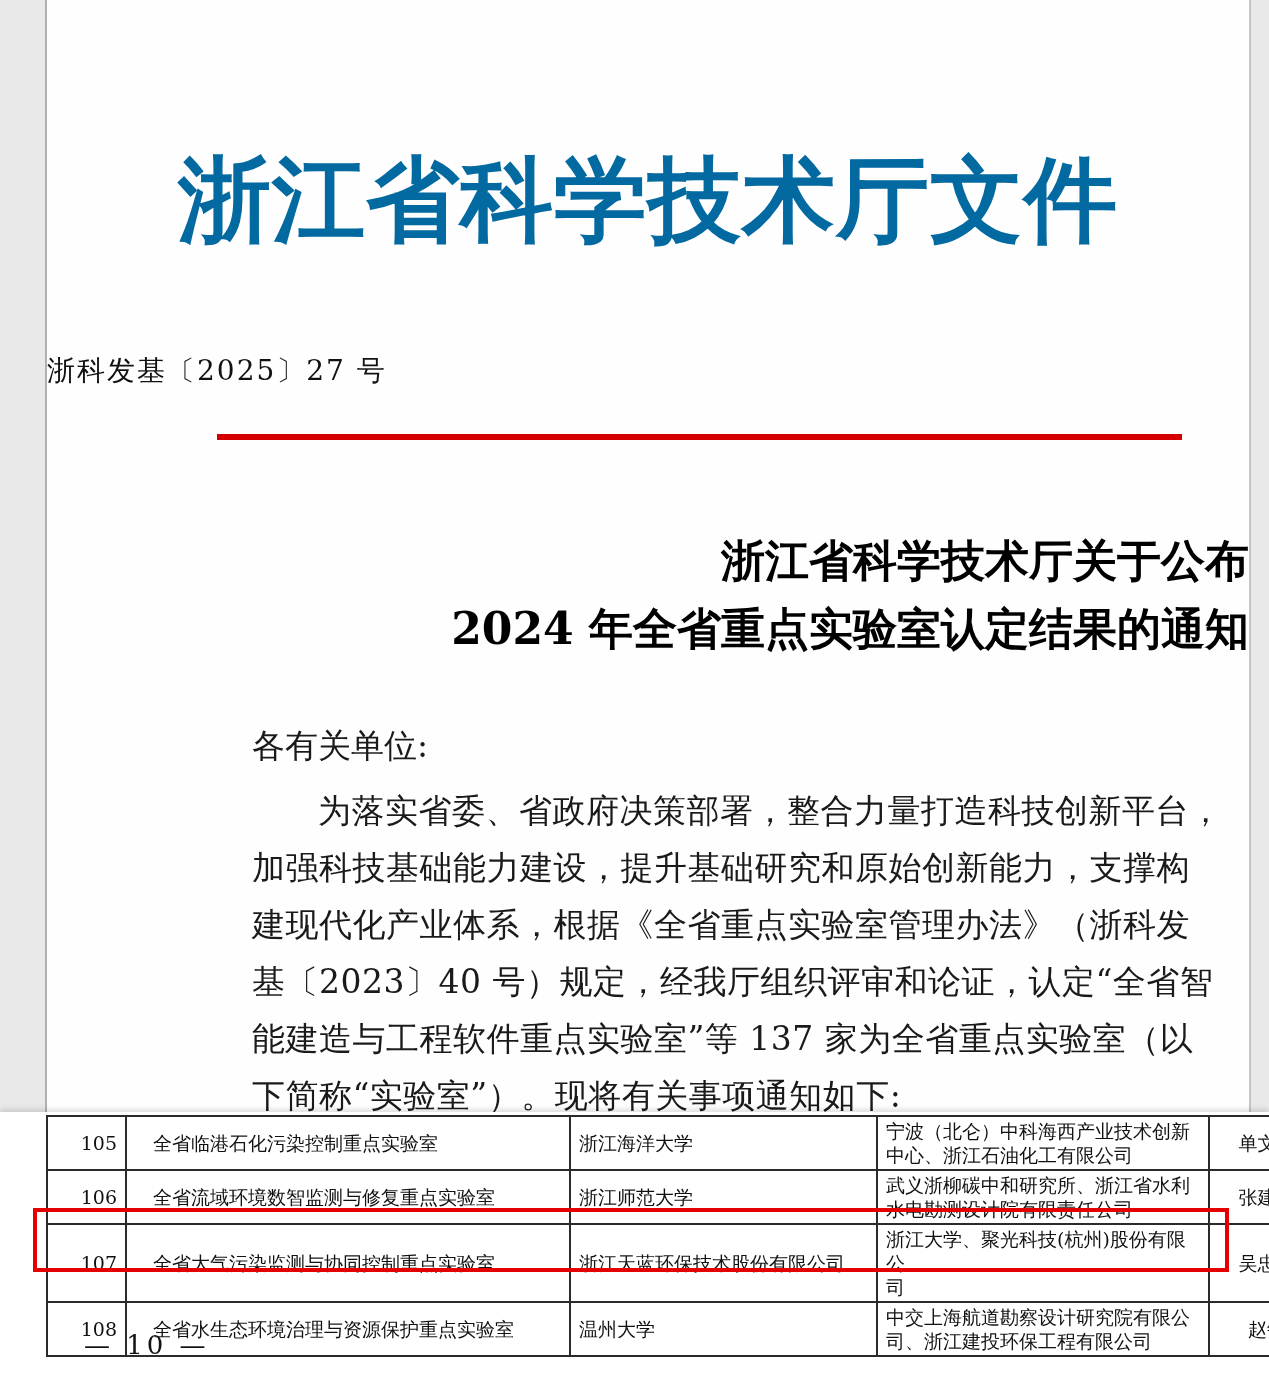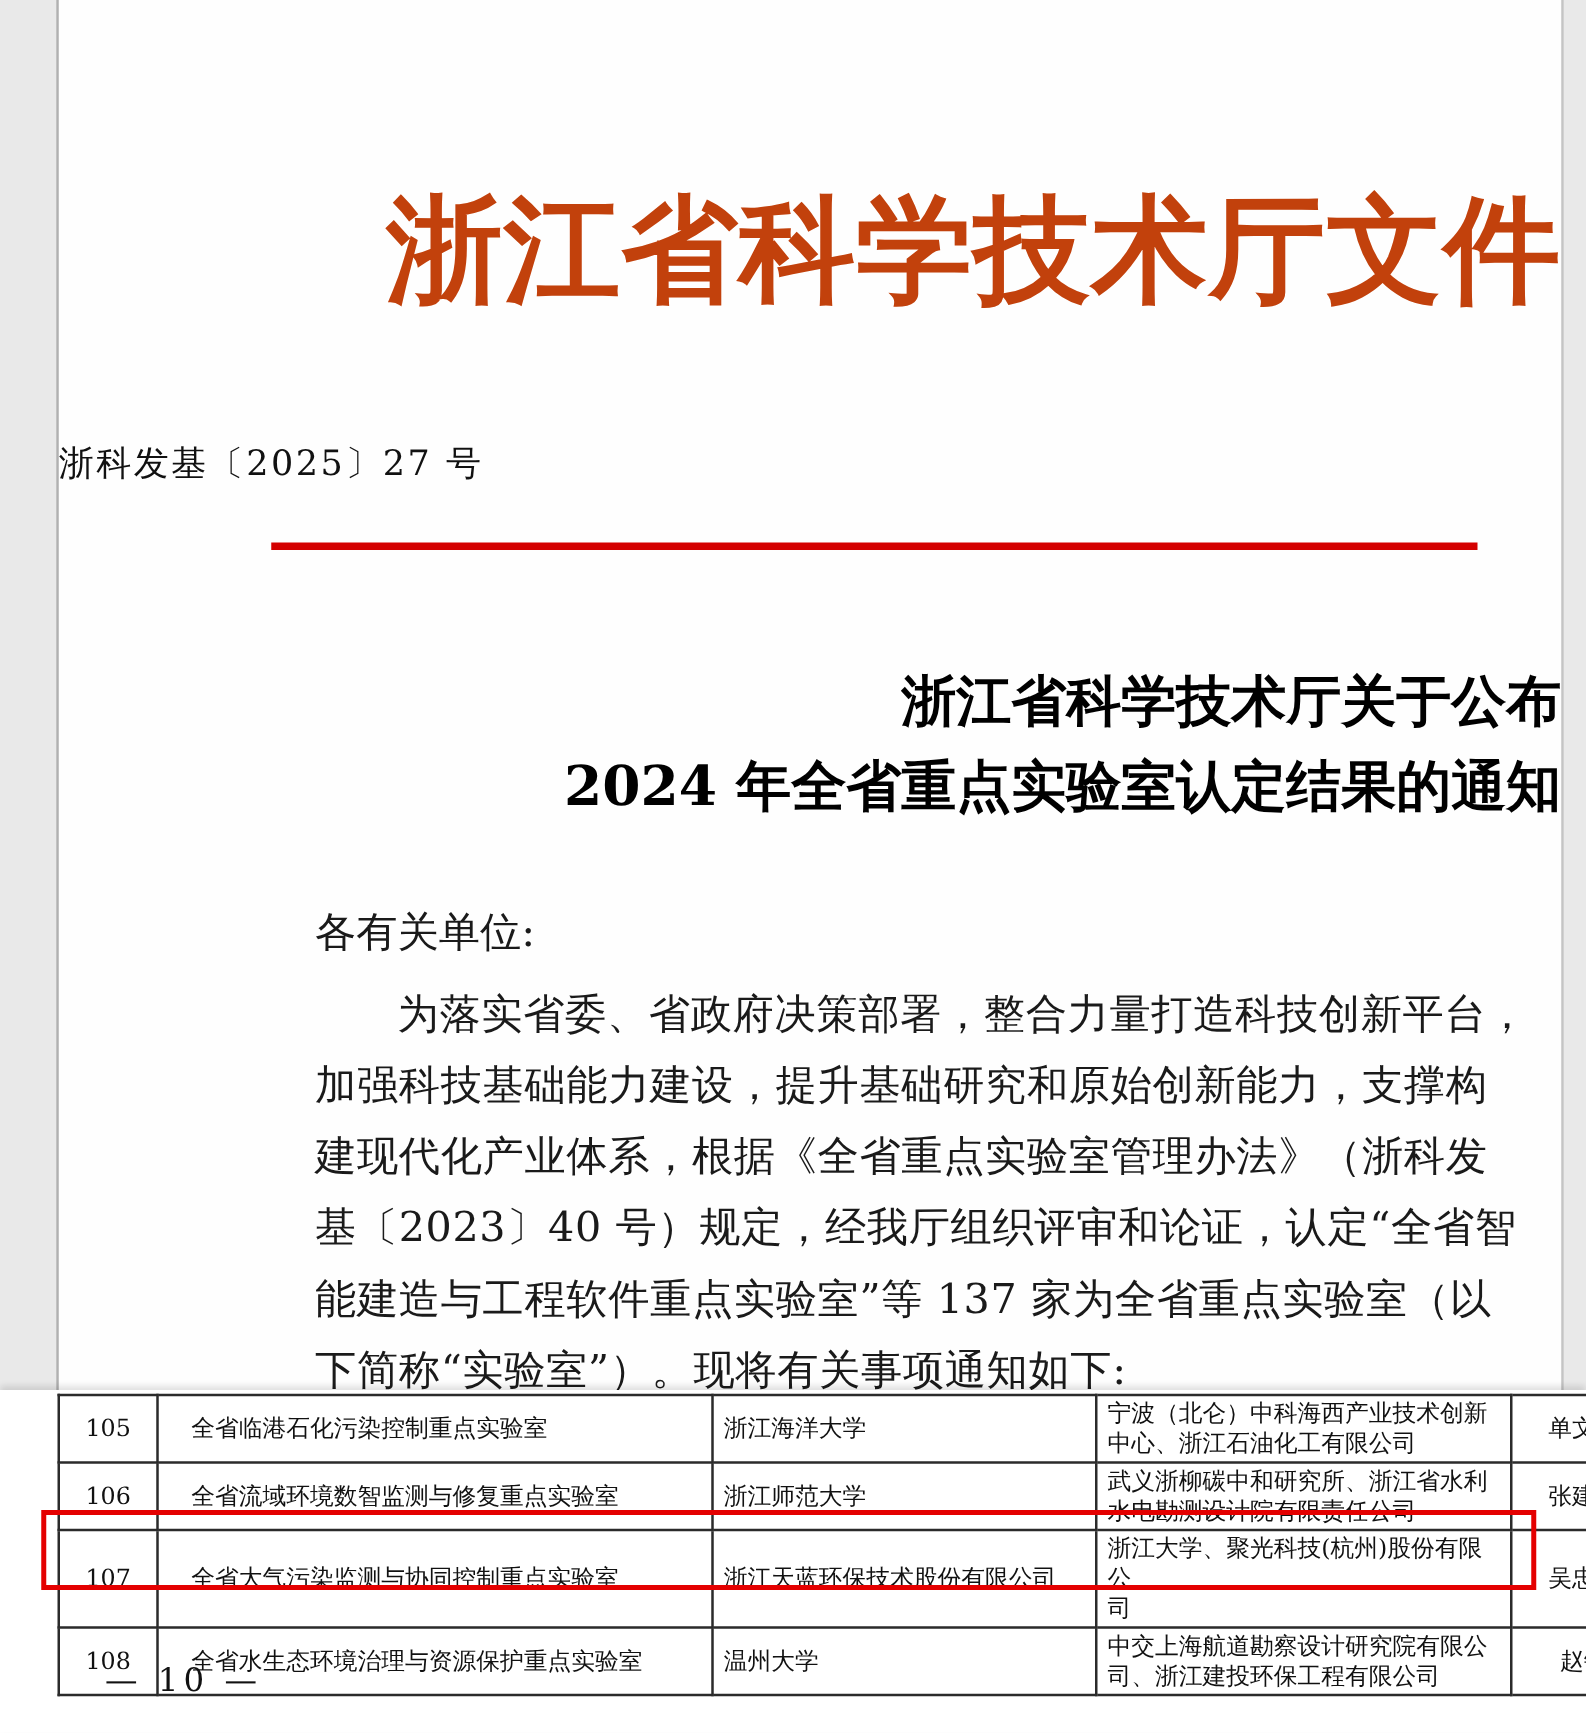--- a/index.html
+++ b/index.html
@@ -8,22 +8,22 @@
     font-family:"DejaVu Serif","Liberation Serif",serif;
     color:#1a1a1a;overflow:hidden;
   }
   
   .doc-section{position:absolute;top:0;left:0;width:1269px;height:1112px;background:#e9e9e9;}
   .doc-page{
     position:absolute;top:0;left:45px;width:1202px;height:1112px;background:#fefefe;
     border-left:2px solid #b0b0b0;border-right:2px solid #c4c4c4;
   }
   .doc-title{
-    position:absolute;top:138px;left:0;width:100%;text-align:right;
-    font-size:93px;font-weight:900;color:#c2410c;letter-spacing:1px;white-space:nowrap;
+    position:absolute;top:138px;left:0;width:100%;text-align:center;
+    font-size:93px;font-weight:900;color:#0369a1;letter-spacing:1px;white-space:nowrap;
   }
   .doc-number{
     position:absolute;top:352px;left:0;width:100%;text-align:left;
     font-size:28px;color:#111;letter-spacing:2px;
   }
   .red-rule{position:absolute;top:434px;left:170px;width:965px;height:6px;background:#d40000;}
   .notice-heading{position:absolute;left:0;width:100%;text-align:right;font-weight:bold;font-size:44px;color:#000;white-space:nowrap;}
   .heading-1{top:532px;}
   .heading-2{top:600px;}
   .salutation{position:absolute;left:205px;top:724px;font-size:33px;}
@@ -36,21 +36,21 @@
     box-shadow:0 -3px 5px rgba(0,0,0,0.12);
   }
   table.lab-table{
     position:absolute;left:46px;top:3px;width:1170px;
     border-collapse:collapse;table-layout:fixed;
   }
   .lab-table td{
     border:2px solid #2b2b2b;font-size:19px;color:#111;
     padding:2px 8px;vertical-align:middle;line-height:24px;
   }
-  .col-no{width:61px;text-align:center;font-family:"DejaVu Serif","Liberation Serif",serif;font-size:21px;}
+  .col-no{width:61px;text-align:right;font-family:"DejaVu Serif","Liberation Serif",serif;font-size:21px;}
   .col-lab{width:408px;padding-left:26px !important;}
   .col-inst{width:289px;}
   .col-partner{width:314px;white-space:pre-line;}
   .col-leader{width:98px;text-align:center;}
   .row-105{height:48px;}
   .row-106{height:49px;}
   .row-107{height:52px;}
   .row-108{height:49px;}
   .highlight-box{
     position:absolute;left:33px;top:96px;width:1188px;height:56px;

